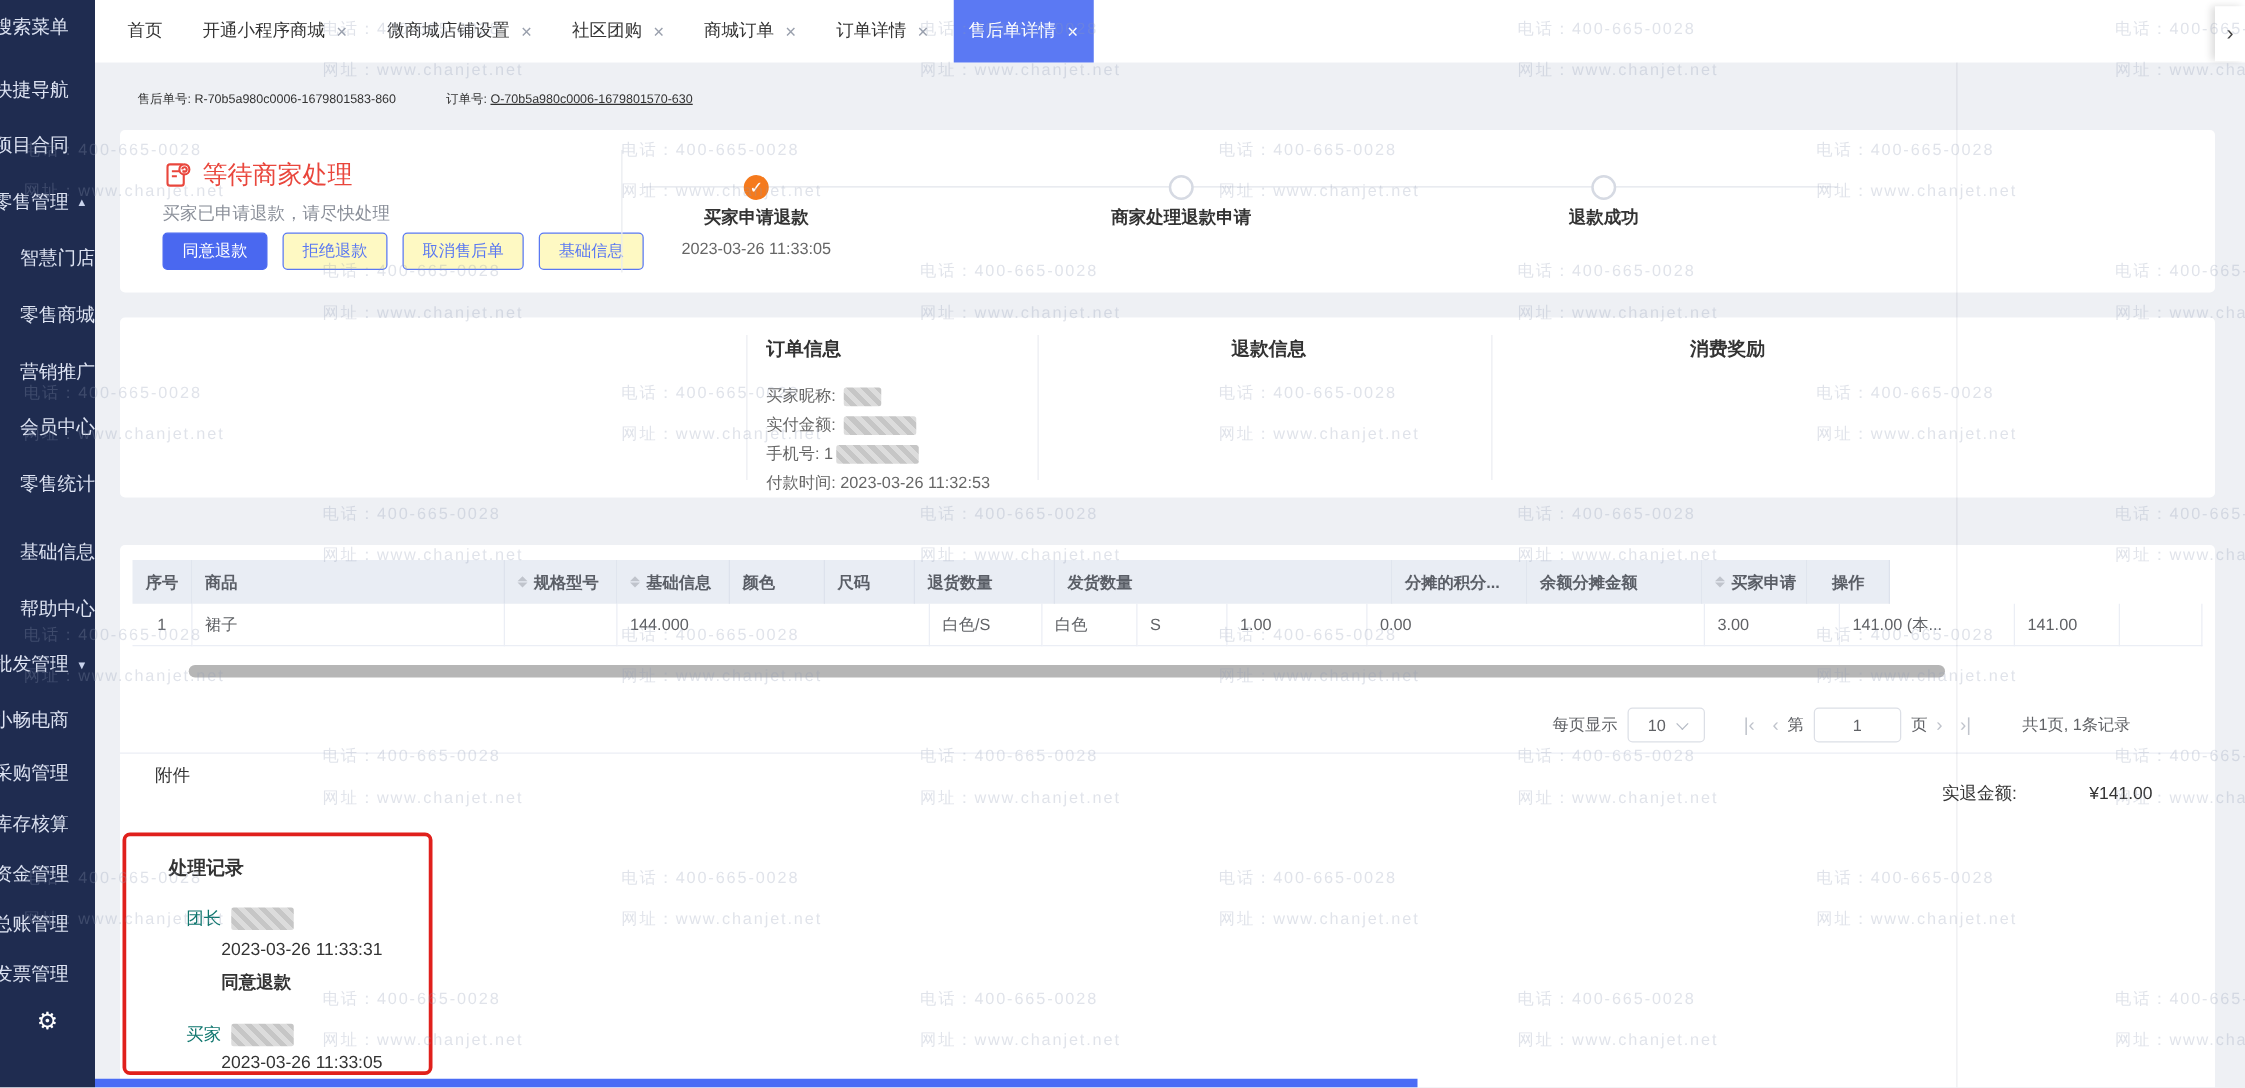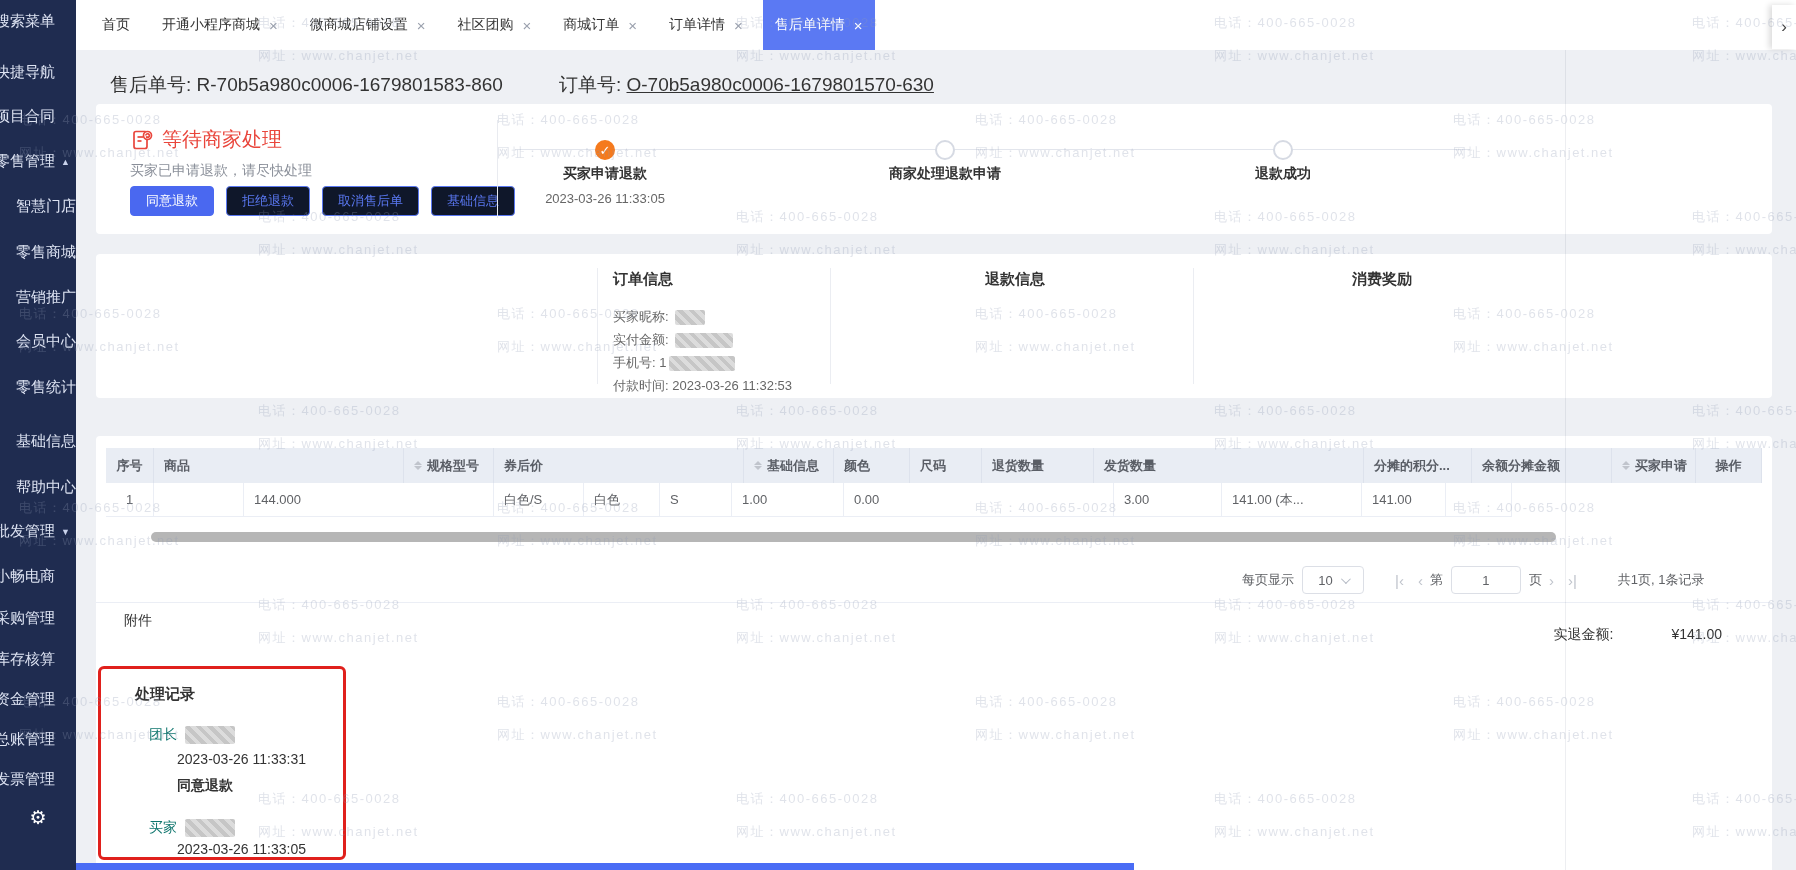--- a/index.html
+++ b/index.html
@@ -23,36 +23,36 @@
   #tabbar { position:absolute; left:76px; top:0; right:0; height:50px; background:#fff; z-index:20; display:flex; align-items:center; padding-left:14px; }
   .tab { display:inline-flex; align-items:center; height:50px; padding:0 12px; margin-right:8px; font-size:14px; color:#333; cursor:pointer; white-space:nowrap; }
   .tab.active { background:#5b79f3; color:#fff; }
   .tab-close { margin-left:9px; font-size:15px; color:#9aa0ad; line-height:1; }
   .tab.active .tab-close { color:#fff; }
   #tab-scroll { position:absolute; right:0; top:5px; width:24px; height:44px; background:#fff;
                 box-shadow:-3px 0 6px rgba(0,0,0,0.14); display:flex; align-items:center; justify-content:center;
                 font-size:17px; color:#444; cursor:pointer; z-index:21; }
 
   
-  #order-header { position:absolute; left:110px; top:72px; display:flex; gap:56px; font-size:19px; color:#333; z-index:11;align-items:flex-end; }
+  #order-header { position:absolute; left:110px; top:72px; display:flex; gap:40px; font-size:10px; color:#333; z-index:11;align-items:flex-end; }
   #order-link { color:#333; text-decoration:underline; cursor:pointer; }
 
   
   .card { position:absolute; left:96px; width:1676px; background:#fff; border-radius:4px; z-index:11; }
   #status-card { top:104px; height:130px; }
   #info-card   { top:254px; height:144px; }
   #table-card  { top:436px; height:434px; border-radius:4px 4px 0 0; }
 
   
   #st-title-row { position:absolute; left:34px; top:22px; display:flex; align-items:center; gap:8px;text-align:right; }
   #st-title { font-size:20px; color:#e9463c; }
   #st-sub { position:absolute; left:34px; top:58px; font-size:14px; color:#8a8f99; }
   #st-buttons { position:absolute; left:34px; top:82px; display:flex; gap:12px; }
   .btn { height:30px; padding:0 15px; font-size:13px; border-radius:4px; border:1px solid #5a78f2;
-         background:#0f172a; color:#5a78f2; cursor:pointer; display:flex; align-items:center; }
+         background:#fef9c3; color:#5a78f2; cursor:pointer; display:flex; align-items:center; }
   .btn.primary { background:#4a68f0; border-color:#4a68f0; color:#fff; }
   #st-divider { position:absolute; left:401px; top:16px; height:98px; width:1px; background:#e9ebf0; }
   #steps { position:absolute; inset:0; }
   .step-line { position:absolute; top:45px; height:1px; background:#e2e5ec; }
   .step-circle { position:absolute; top:36px; width:20px; height:20px; border-radius:50%; background:#fff;
                  border:2px solid #d6dae3; display:flex; align-items:center; justify-content:center; }
   .step-circle.done { background:#f57a1d; border-color:#f57a1d; color:#fff; font-size:13px; font-weight:bold; }
   .step-label { position:absolute; top:61px; width:300px; text-align:center; font-size:14px; font-weight:bold; color:#333; }
   .step-time  { position:absolute; top:87px; width:300px; text-align:center; font-size:13px; color:#666; }
 
@@ -221,23 +221,20 @@
         <div class="t-cell" style="width: 250px;">
           <span>商品</span>
         </div>
         <div class="t-cell" style="width: 90px;">
           <span class="caret">
             <b class="up"></b>
             <b class="dn"></b>
           </span>
           <span>规格型号</span>
         </div>
-        <div class="t-cell" style="width: 250px;">
-          <span>券后价</span>
-        </div>
         <div class="t-cell" style="width: 90px;">
           <span class="caret">
             <b class="up"></b>
             <b class="dn"></b>
           </span>
           <span>基础信息</span>
         </div>
         <div class="t-cell" style="width: 76px;">
           <span>颜色</span>
         </div>
@@ -263,20 +260,21 @@
           </span>
           <span>买家申请</span>
         </div>
         <div class="t-cell" style="width: 66px; justify-content: center;">
           <span>操作</span>
         </div>
       </div>
     <div id="tbl-body">
         <div class="t-row">
           <div class="t-cell" style="width: 48px; justify-content: center;">1</div>
+          <div class="t-cell" style="width: 250px;">裙子</div>
           <div class="t-cell" style="width: 90px;"></div>
           <div class="t-cell" style="width: 250px;">144.000</div>
           <div class="t-cell" style="width: 90px;">白色/S</div>
           <div class="t-cell" style="width: 76px;">白色</div>
           <div class="t-cell" style="width: 72px;">S</div>
           <div class="t-cell" style="width: 112px;">1.00</div>
           <div class="t-cell" style="width: 270px;">0.00</div>
           <div class="t-cell" style="width: 108px;">3.00</div>
           <div class="t-cell" style="width: 140px;">141.00 (本...</div>
           <div class="t-cell" style="width: 84px;">141.00</div>

